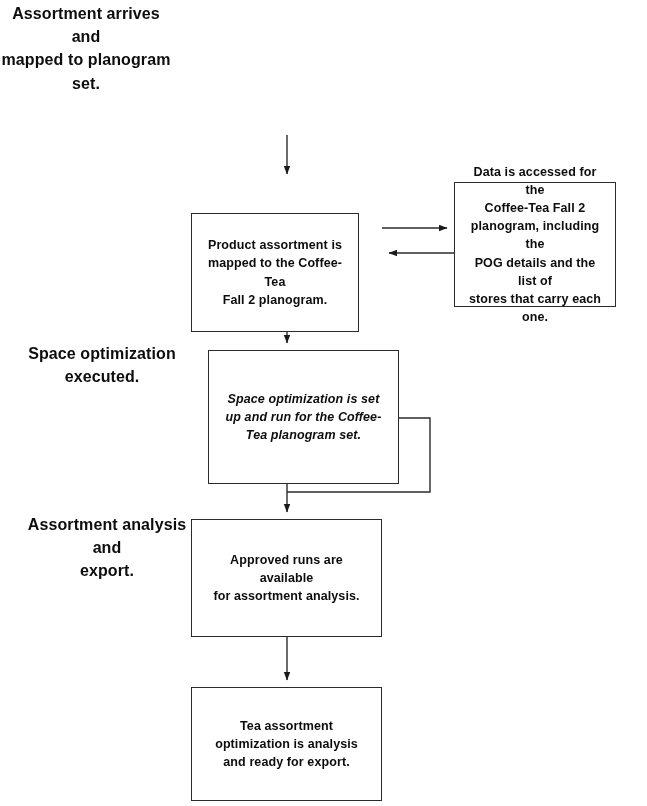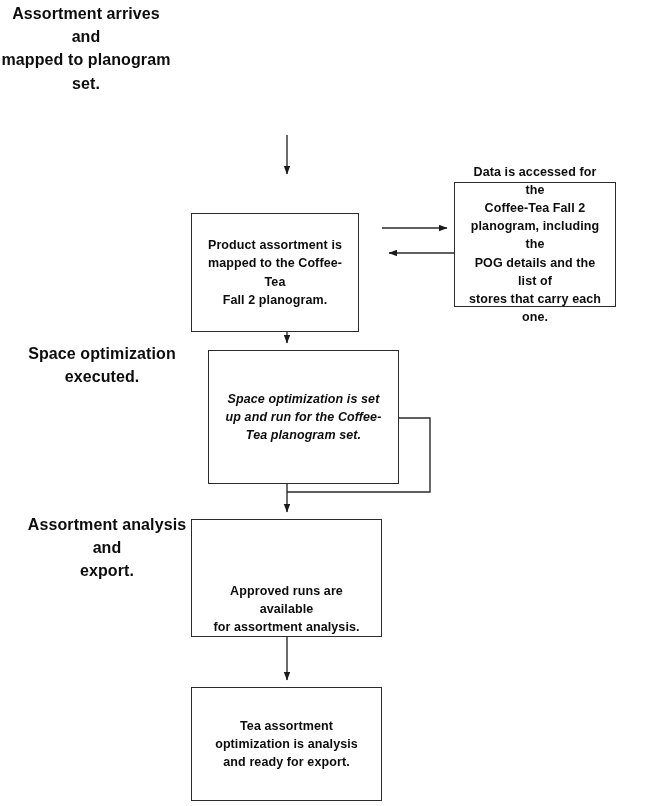--- a/index.html
+++ b/index.html
@@ -121,21 +121,21 @@
 POG details and the list of
 stores that carry each one.</span>
   </div>
 
   <div class="node" style="left:208px; top:350px; width:191px; height:134px;font-style:italic;">
     <span class="node-text">Space optimization is set
 up and run for the Coffee-
 Tea planogram set.</span>
   </div>
 
-  <div class="node" style="left:191px; top:519px; width:191px; height:118px;align-items:flex-end;">
+  <div class="node" style="left:191px; top:519px; width:191px; height:118px;">
     <span class="node-text">Approved runs are available
 for assortment analysis.</span>
   </div>
 
   <div class="node" style="left:191px; top:687px; width:191px; height:114px;">
     <span class="node-text">Tea assortment
 optimization is analysis
 and ready for export.</span>
   </div>
 

